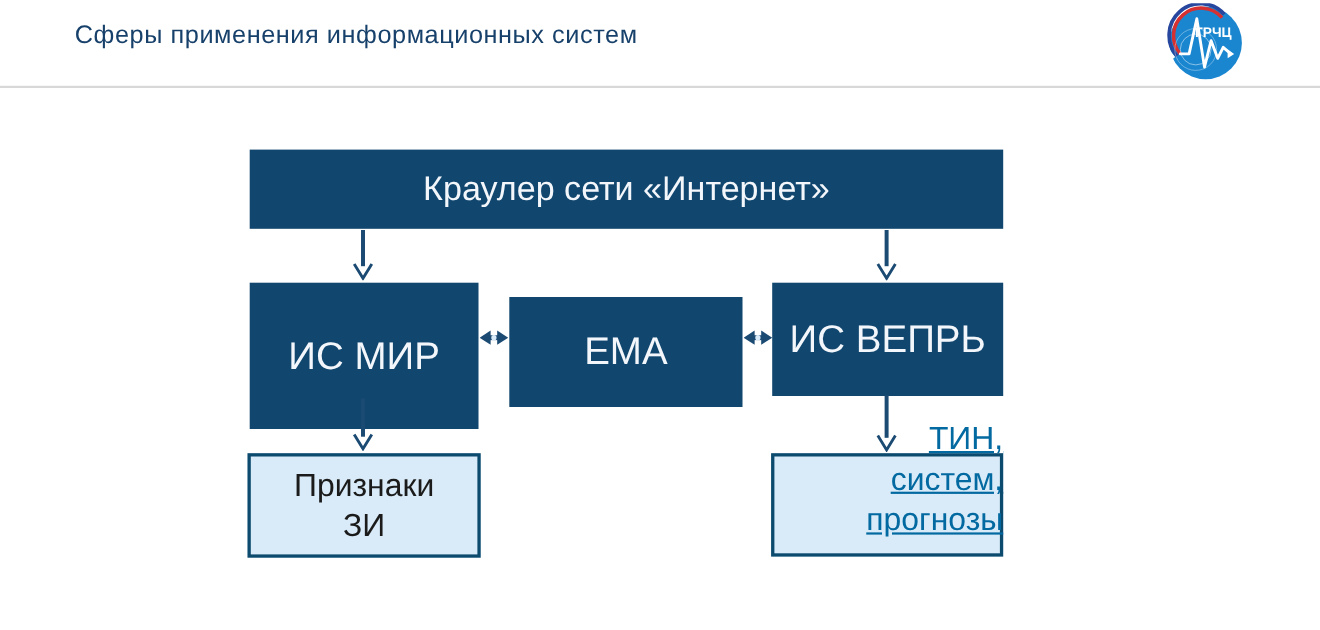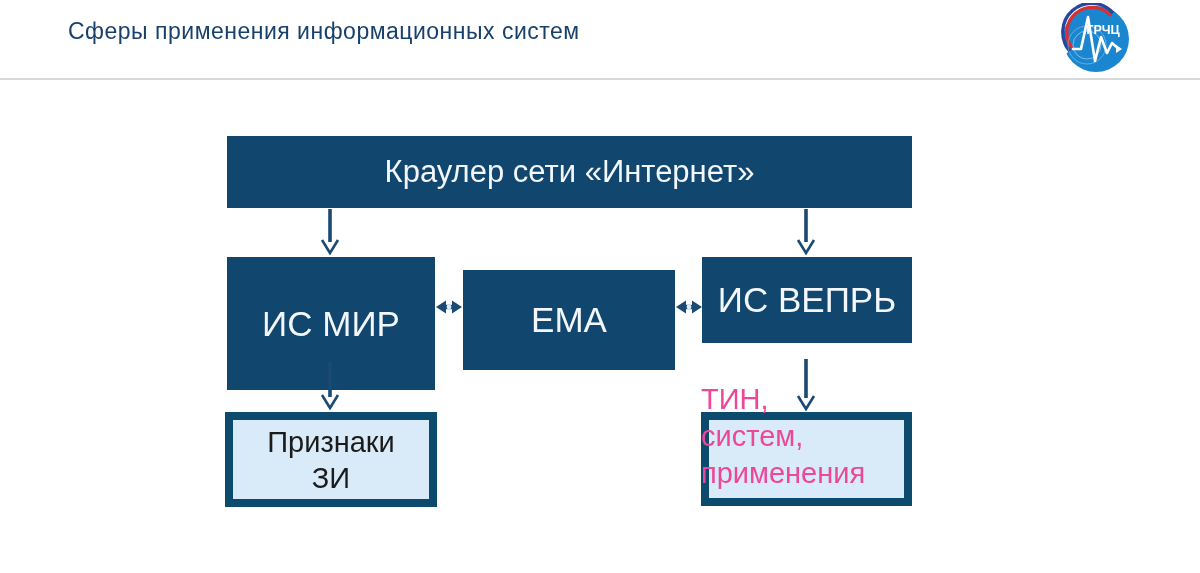--- a/index.html
+++ b/index.html
@@ -25,37 +25,38 @@
     position:absolute;
     background:#11466e;
     color:#f3f7fb;
     display:flex;align-items:center;justify-content:center;
     text-align:center;
     box-sizing:border-box;
   }
   .box-crawler{left:227px;top:136px;width:685px;height:72px;font-size:31px;}
   .box-mir{left:227px;top:257px;width:208px;height:133px;font-size:35px;}
   .box-ema{left:463px;top:258px;width:212px;height:100px;font-size:35px;margin-top:12px;}
-  .box-vepr{left:702px;top:257px;width:210px;height:86px;font-size:35px;}
+  .box-vepr{left:702px;top:257px;width:210px;height:103px;font-size:35px;}
   .lightbox{
     position:absolute;
     background:#d9ebf8;
-    border:8px solid #0c4a6e;
+    border:3px solid #0c4a6e;
     box-sizing:border-box;
     z-index:1;
   }
   .box-left-out{left:225px;top:412px;width:212px;height:95px;
     display:flex;flex-direction:column;align-items:center;justify-content:center;
     color:#1b1b1b;font-size:29px;line-height:36px;text-align:center;}
   .box-right-out{left:701px;top:412px;width:211px;height:94px;}
   .right-out-text{
     position:absolute;left:701px;top:381px;width:211px;
-    display:flex;flex-direction:column;align-items:flex-start;
-    color:#ec4899;font-size:29px;line-height:37px;text-align:center;
+    display:flex;flex-direction:column;align-items:flex-end;
+    color:#0369a1;font-size:29px;line-height:37px;text-align:center;
     z-index:3;
+    text-decoration:underline;
   }
   .arrow-v{position:absolute;z-index:2;}
   .arrow-h{position:absolute;z-index:2;}
 </style>
 </head>
 <body>
 
 <div class="slide">
 
   <div class="title">Сферы применения информационных систем</div>
@@ -122,16 +123,16 @@
 
   <div class="lightbox box-left-out">
     <span>Признаки</span>
     <span>ЗИ</span>
   </div>
 
   <div class="lightbox box-right-out"></div>
   <div class="right-out-text">
     <span>ТИН,</span>
     <span>систем,</span>
-    <span>применения</span>
+    <span>прогнозы</span>
   </div>
 
 </div>
 
 </body></html>

